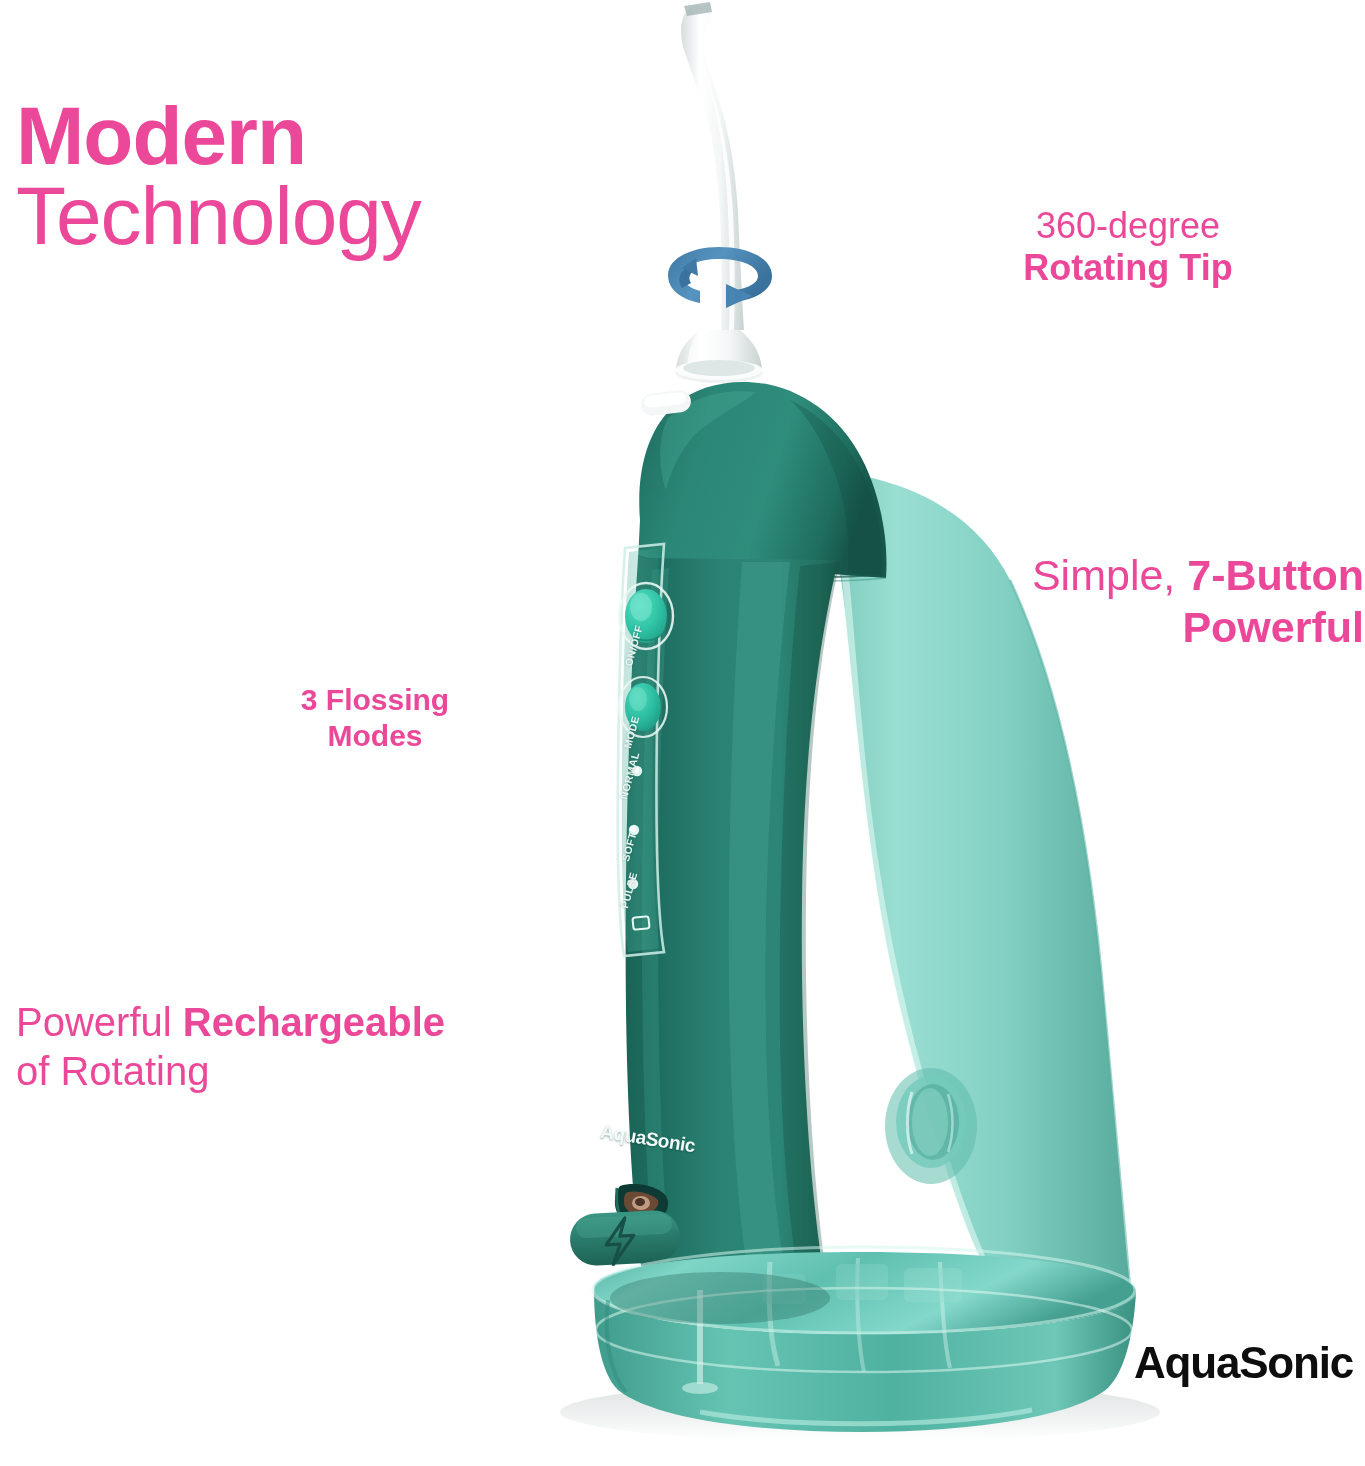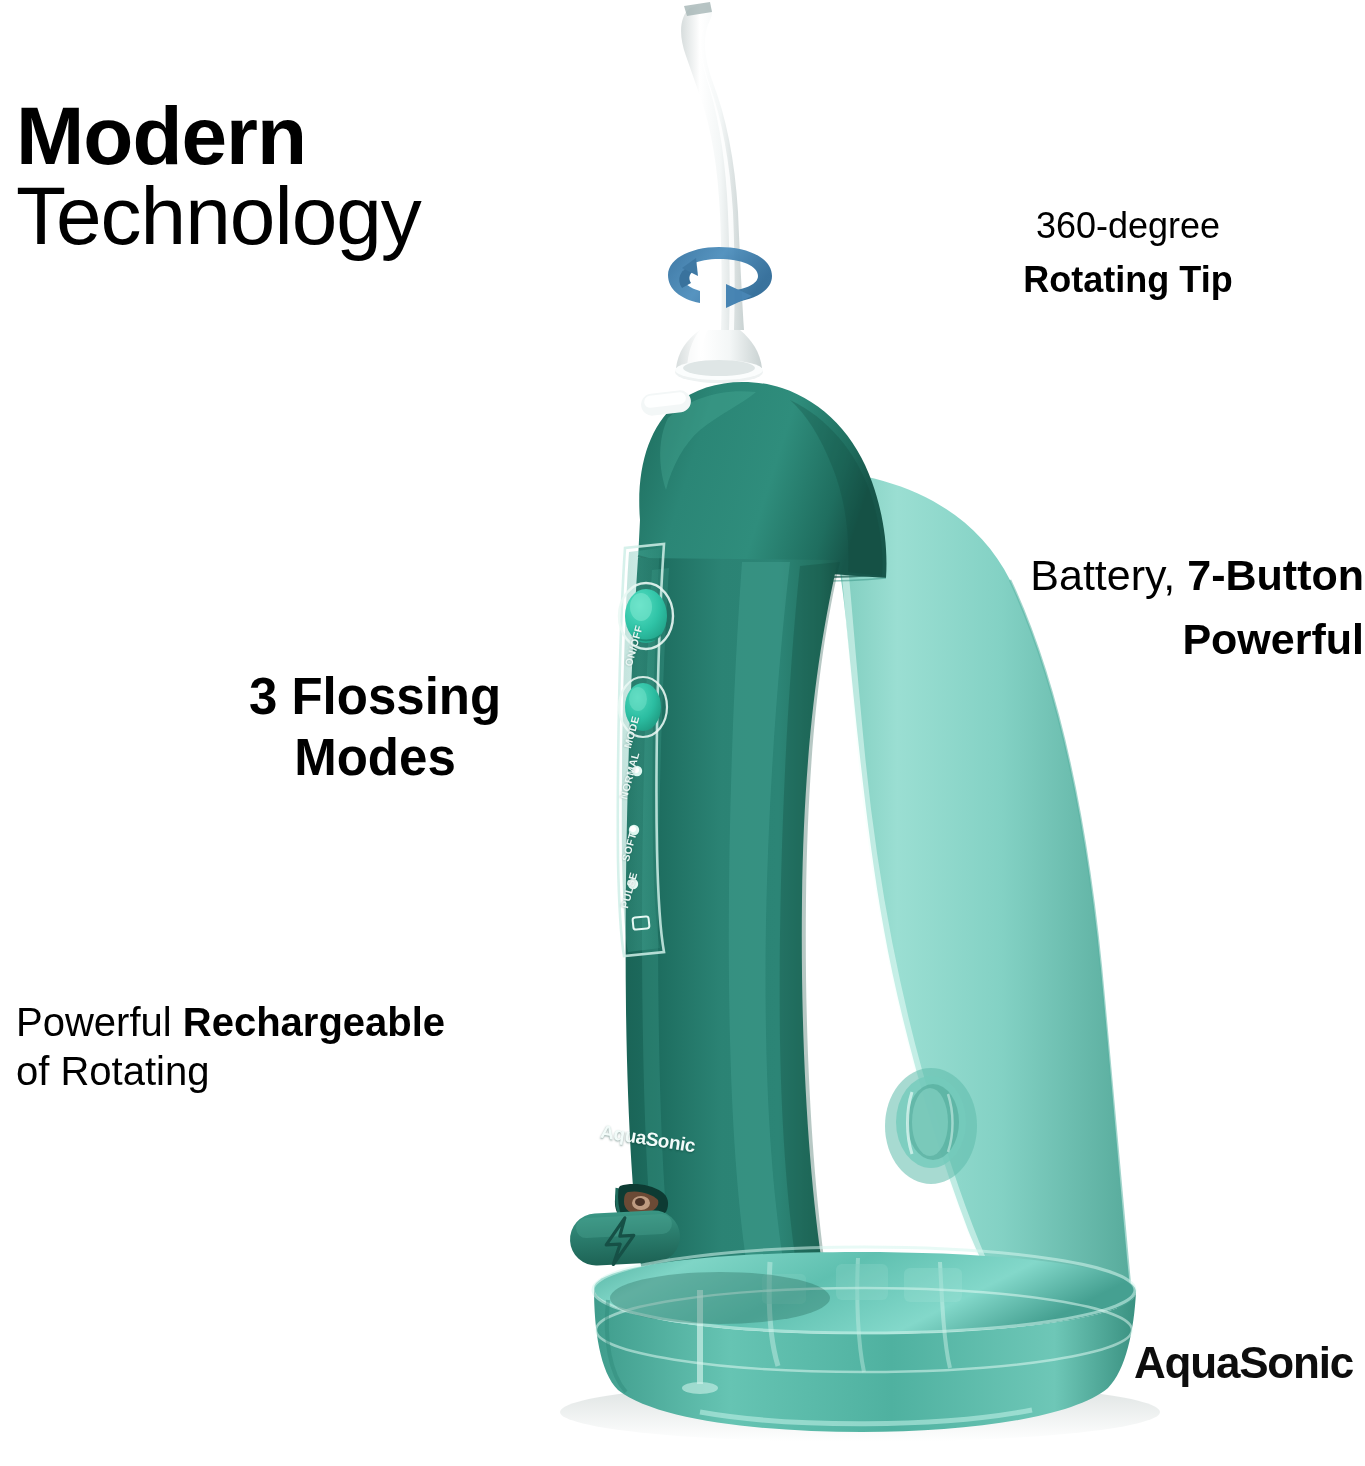--- a/index.html
+++ b/index.html
@@ -5,42 +5,42 @@
   * { box-sizing: border-box; margin: 0; padding: 0; }
   html, body {
     width: 1365px; height: 1466px;
     background: #ffffff;
     font-family: "Liberation Sans", sans-serif;
     overflow: hidden;
   }
   #stage { position: relative; width: 1365px; height: 1466px; background: #fff; }
 
   
-  .txt { position: absolute; color: #000000; }
+  .txt { position: absolute; color: #ec4899; }
   .thin  { font-weight: 300; }
-  .bold  { font-weight: bold; margin-top: 12px; }
+  .bold  { font-weight: bold; }
 
   #headline {
     left: 16px; top: 96px; width: 600px;
     font-size: 82px; line-height: 0.98; letter-spacing: -1px;
   }
   #headline .l1 { display:block; font-weight: bold; }
   #headline .l2 { display:block; font-weight: 300; }
 
   #cb-rotating {
     left: 918px; top: 205px; width: 420px;
     text-align: center; font-size: 36px; line-height: 1.18;
   }
   #cb-twobutton {
     left: 946px; top: 550px; width: 418px;
     text-align: right; font-size: 43px; line-height: 1.2;
   }
   #cb-modes {
-    left: 210px; top: 666px; width: 330px;
-    text-align: center; font-size: 51px; line-height: 1.2; font-weight: bold;
+    left: 210px; top: 682px; width: 330px;
+    text-align: center; font-size: 30px; line-height: 1.2; font-weight: bold;
   }
   #cb-battery {
     left: 16px; top: 998px; width: 580px;
     text-align: left; font-size: 40px; line-height: 1.22;
   }
 
   #brand-logo {
     position: absolute; right: 12px; top: 1338px;
     font-size: 44px; font-weight: bold; color: #0d0d0d;
     letter-spacing: -1.2px;
@@ -80,21 +80,21 @@
     <span class="l1">Modern</span>
     <span class="l2">Technology</span>
   </div>
 
   <div class="txt" id="cb-rotating">
     <div class="thin">360-degree</div>
     <div class="bold">Rotating Tip</div>
   </div>
 
   <div class="txt" id="cb-twobutton">
-    <div><span class="thin">Battery, </span><span class="bold">7-Button</span></div>
+    <div><span class="thin">Simple, </span><span class="bold">7-Button</span></div>
     <div class="bold">Powerful</div>
   </div>
 
   <div class="txt" id="cb-modes">
     <div>3 Flossing</div>
     <div>Modes</div>
   </div>
 
   <div class="txt" id="cb-battery">
     <div><span class="thin">Powerful </span><span class="bold">Rechargeable</span></div>

